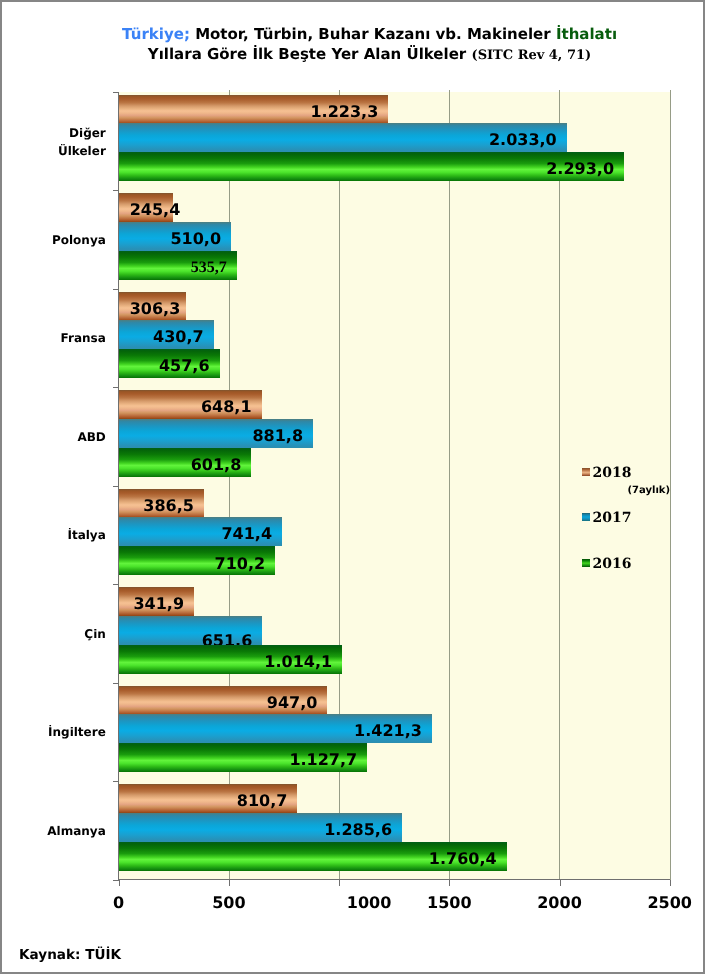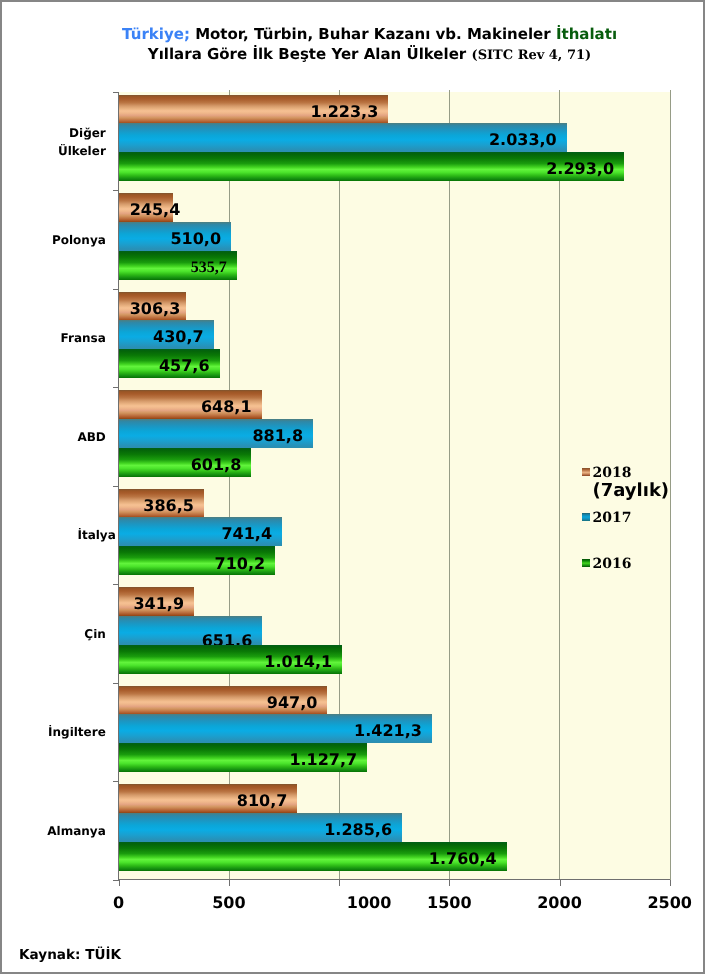--- a/index.html
+++ b/index.html
@@ -43,21 +43,21 @@
               text-align:center;width:60px;line-height:16px;}
 
   
   #legend{position:absolute;left:581.8px;top:462px;}
   .lgswatch{position:absolute;width:8.5px;height:8px;}
   .lgswatch.s0{background:linear-gradient(to bottom,#7d5530 0%,#a0572a 14%,#c98a5c 38%,#e9b183 55%,#cf9263 72%,#a85936 90%,#7d4a22 100%)!important;}
   .lgswatch.s1{background:linear-gradient(to bottom,#1d5f6e 0%,#1787ad 22%,#0aa6da 50%,#168fb9 75%,#16707e 100%)!important;}
   .lgswatch.s2{background:linear-gradient(to bottom,#044d05 0%,#0c8208 22%,#44d41e 52%,#1c9512 78%,#075205 100%)!important;}
   .lgtext{position:absolute;left:10.7px;font-family:"DejaVu Serif",serif;
           font-size:14px;font-weight:bold;color:#000;white-space:nowrap;line-height:18px;}
-  .lgtext .sans{font-family:"DejaVu Sans",sans-serif;font-size:18px;}
+  .lgtext .sans{font-family:"DejaVu Sans",sans-serif;font-size:10px;margin-left:35px;}
 
   
   #source{position:absolute;left:19px;top:946.5px;font-size:13.6px;font-weight:bold;color:#000;line-height:16px;}
   #unit{position:absolute;left:584px;top:920px;width:100px;text-align:center;white-space:nowrap;
         font-family:"DejaVu Serif",serif;font-size:13.5px;font-weight:bold;color:#000;line-height:16.3px;}
 </style>
 </head>
 <body>
 
 <div id="frame">
@@ -133,21 +133,21 @@
       </div>
       <div class="catlabel" style="top: 230.75px;">
         <div>Polonya</div>
       </div>
       <div class="catlabel" style="top: 329.25px;">
         <div>Fransa</div>
       </div>
       <div class="catlabel" style="top: 427.75px;">
         <div>ABD</div>
       </div>
-      <div class="catlabel" style="top: 526.25px; padding-left: 10px;">
+      <div class="catlabel" style="top: 526.25px;">
         <div>İtalya</div>
       </div>
       <div class="catlabel" style="top: 624.75px;">
         <div>Çin</div>
       </div>
       <div class="catlabel" style="top: 723.25px;">
         <div>İngiltere</div>
       </div>
       <div class="catlabel" style="top: 821.75px;">
         <div>Almanya</div>

